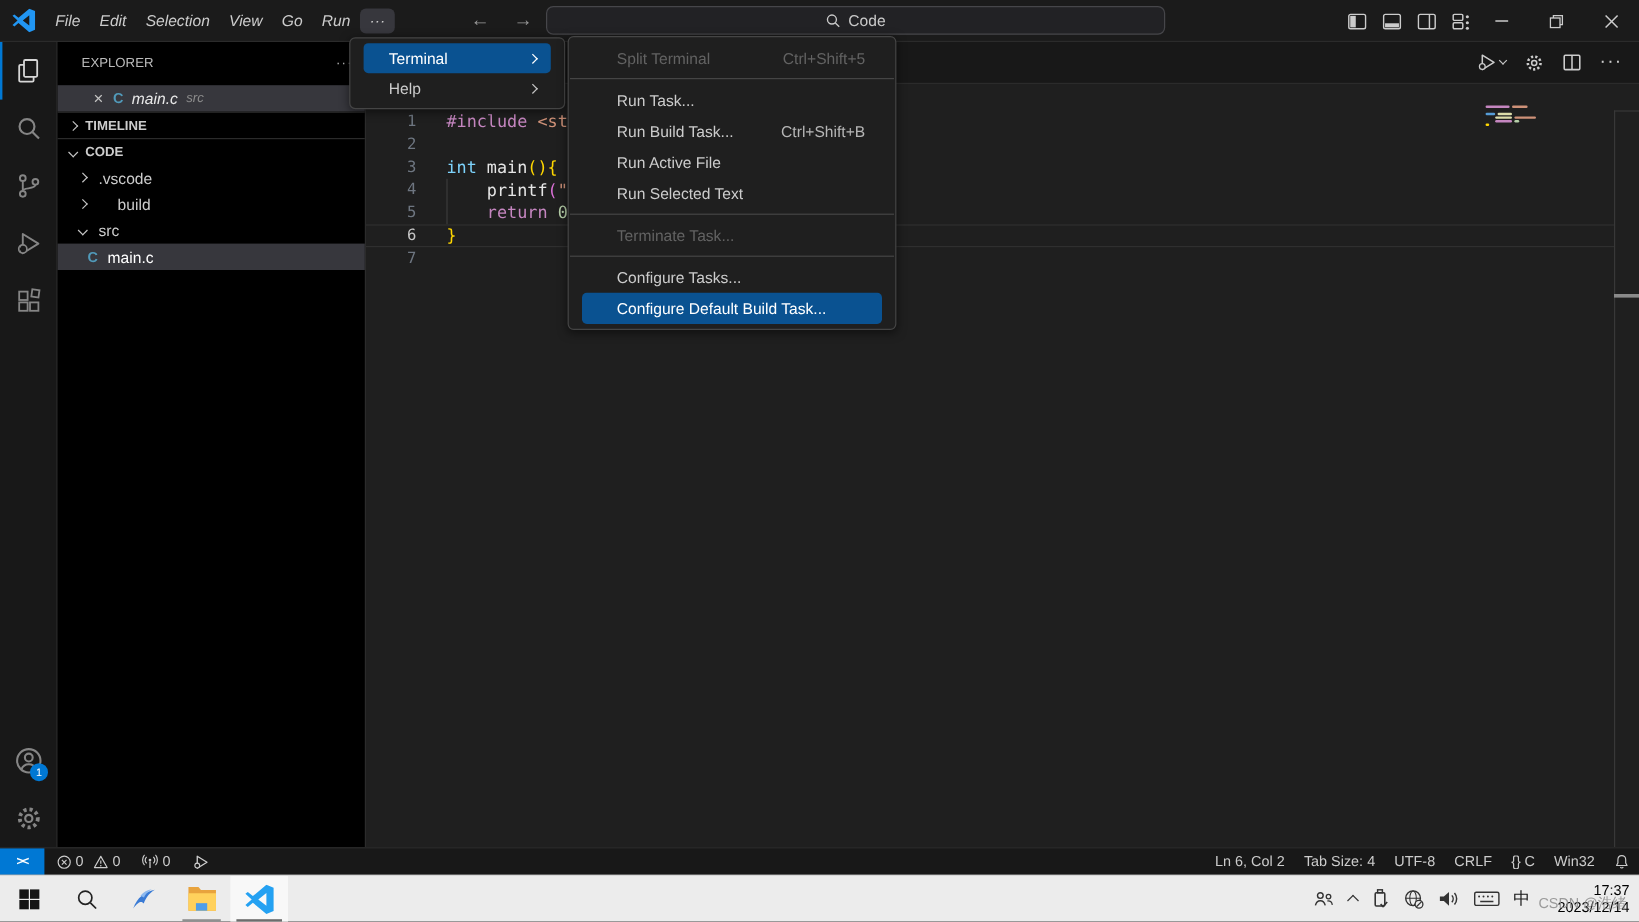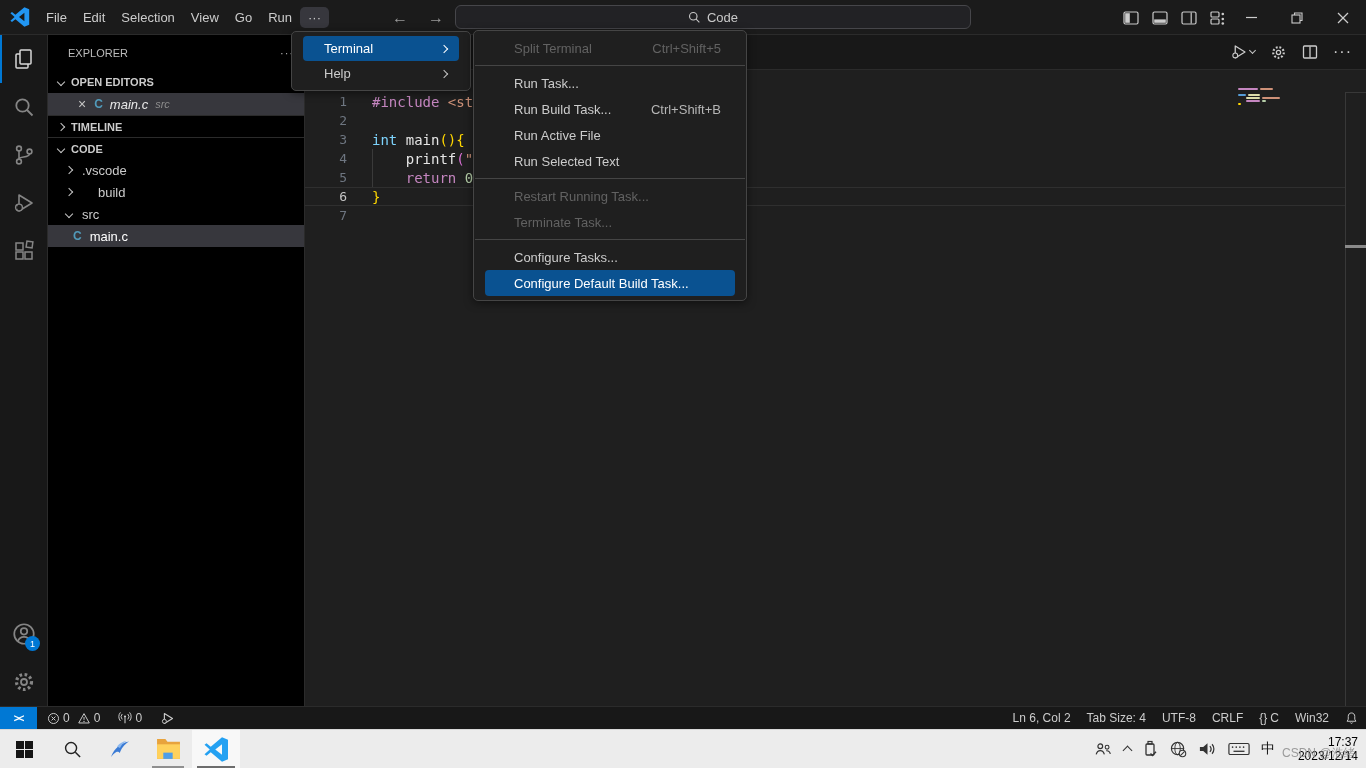--- a/index.html
+++ b/index.html
@@ -5,21 +5,21 @@
   * { margin:0; padding:0; box-sizing:border-box; }
   html,body { width:1366px; height:768px; overflow:hidden; background:#1f1f1f;
     font-family:"Liberation Sans", sans-serif; }
 
   
   .titlebar { position:absolute; left:0; top:0; width:1366px; height:35px;
     background:#1b1b1b; border-bottom:1px solid #2b2b2b; z-index:50;
     display:flex; align-items:center; color:#cccccc; font-size:13px; }
   .tb-logo { width:20px; height:20px; margin:0 8px 0 10px; }
   .menubar { display:flex; align-items:center; }
-  .menu-item { padding:3px 8px; border-radius:5px; cursor:default; }
+  .menu-item { padding:3px 8px; border-radius:5px; cursor:default;font-style:italic; }
   .menu-item.open { background:#37373d; }
   .nav-arrows { position:absolute; left:392px; top:0; height:35px;
     display:flex; align-items:center; gap:20px; color:#9a9a9a; font-size:16px; }
   .command-center { position:absolute; left:455px; top:5px; width:516px; height:24px;
     background:#222225; border:1px solid #46464a; border-radius:6px;
     display:flex; align-items:center; justify-content:center; gap:6px;
     color:#c9c9c9; font-size:13px; }
   .win-icons { position:absolute; right:140px; top:0; height:35px;
     display:flex; align-items:center; gap:13px; }
   .win-controls { position:absolute; right:0; top:0; height:35px; display:flex; }
@@ -251,24 +251,20 @@
     </svg>
   </div>
 </div>
 
 <div class="sidebar">
   <div class="sb-header">
     <span>EXPLORER</span>
     <span class="grow"></span>
     <span style="letter-spacing:1px;">···</span>
   </div>
-  <div class="row sec-hdr" style="gap:7px;">
-    <span class="chev down" style="margin-left:6px;"></span>
-    <span>OPEN EDITORS</span>
-  </div>
   <div class="row sel">
     <span style="margin:0 8px 0 30px; color:#c5c5c5; font-size:14px;">×</span>
     <span class="c-badge">C</span>
     <span style="font-style:italic; margin-left:7px; color:#e8e8e8;">main.c</span>
     <span style="margin-left:7px; font-size:11px; color:#8c8c8c; font-style:italic;">src</span>
   </div>
   <div class="row sec-hdr bordered" style="gap:7px;">
     <span class="chev right" style="margin-left:6px;"></span>
     <span>TIMELINE</span>
   </div>
@@ -401,23 +397,20 @@
     <span class="grow"></span>
       <span class="shortcut">Ctrl+Shift+B</span>
   </div>
   <div class="mi">
     <span>Run Active File</span>
   </div>
   <div class="mi">
     <span>Run Selected Text</span>
   </div>
   <div class="msep"></div>
-  <div class="mi disabled">
-    <span>Restart Running Task...</span>
-  </div>
   <div class="mi disabled">
     <span>Terminate Task...</span>
   </div>
   <div class="msep"></div>
   <div class="mi">
     <span>Configure Tasks...</span>
   </div>
   <div class="mi hl">
     <span>Configure Default Build Task...</span>
   </div>

